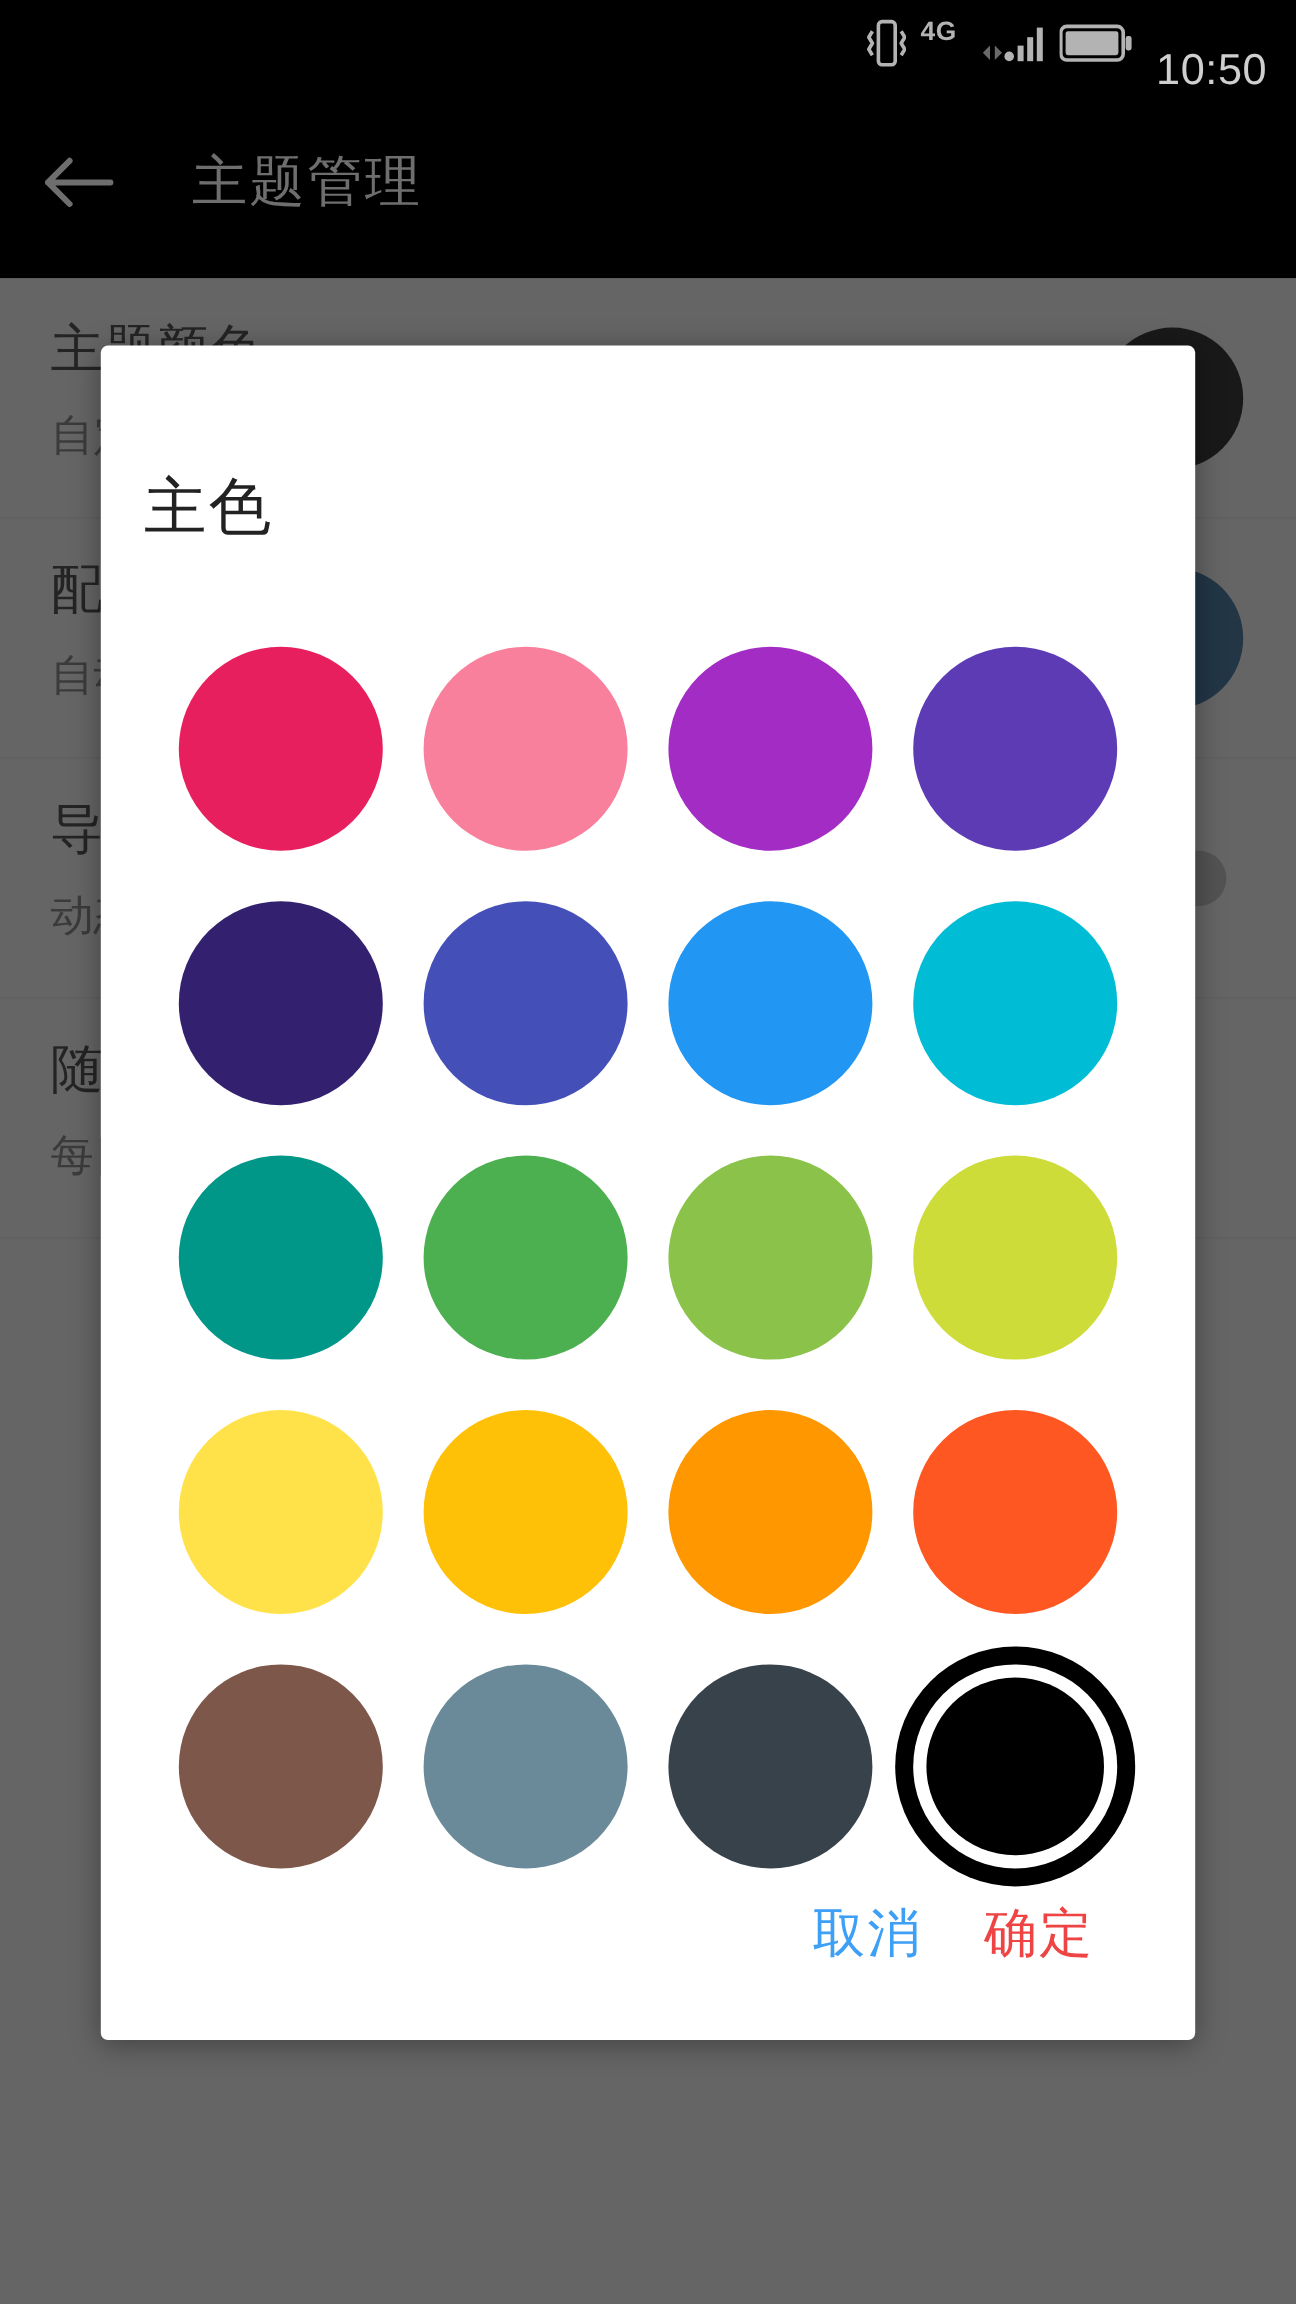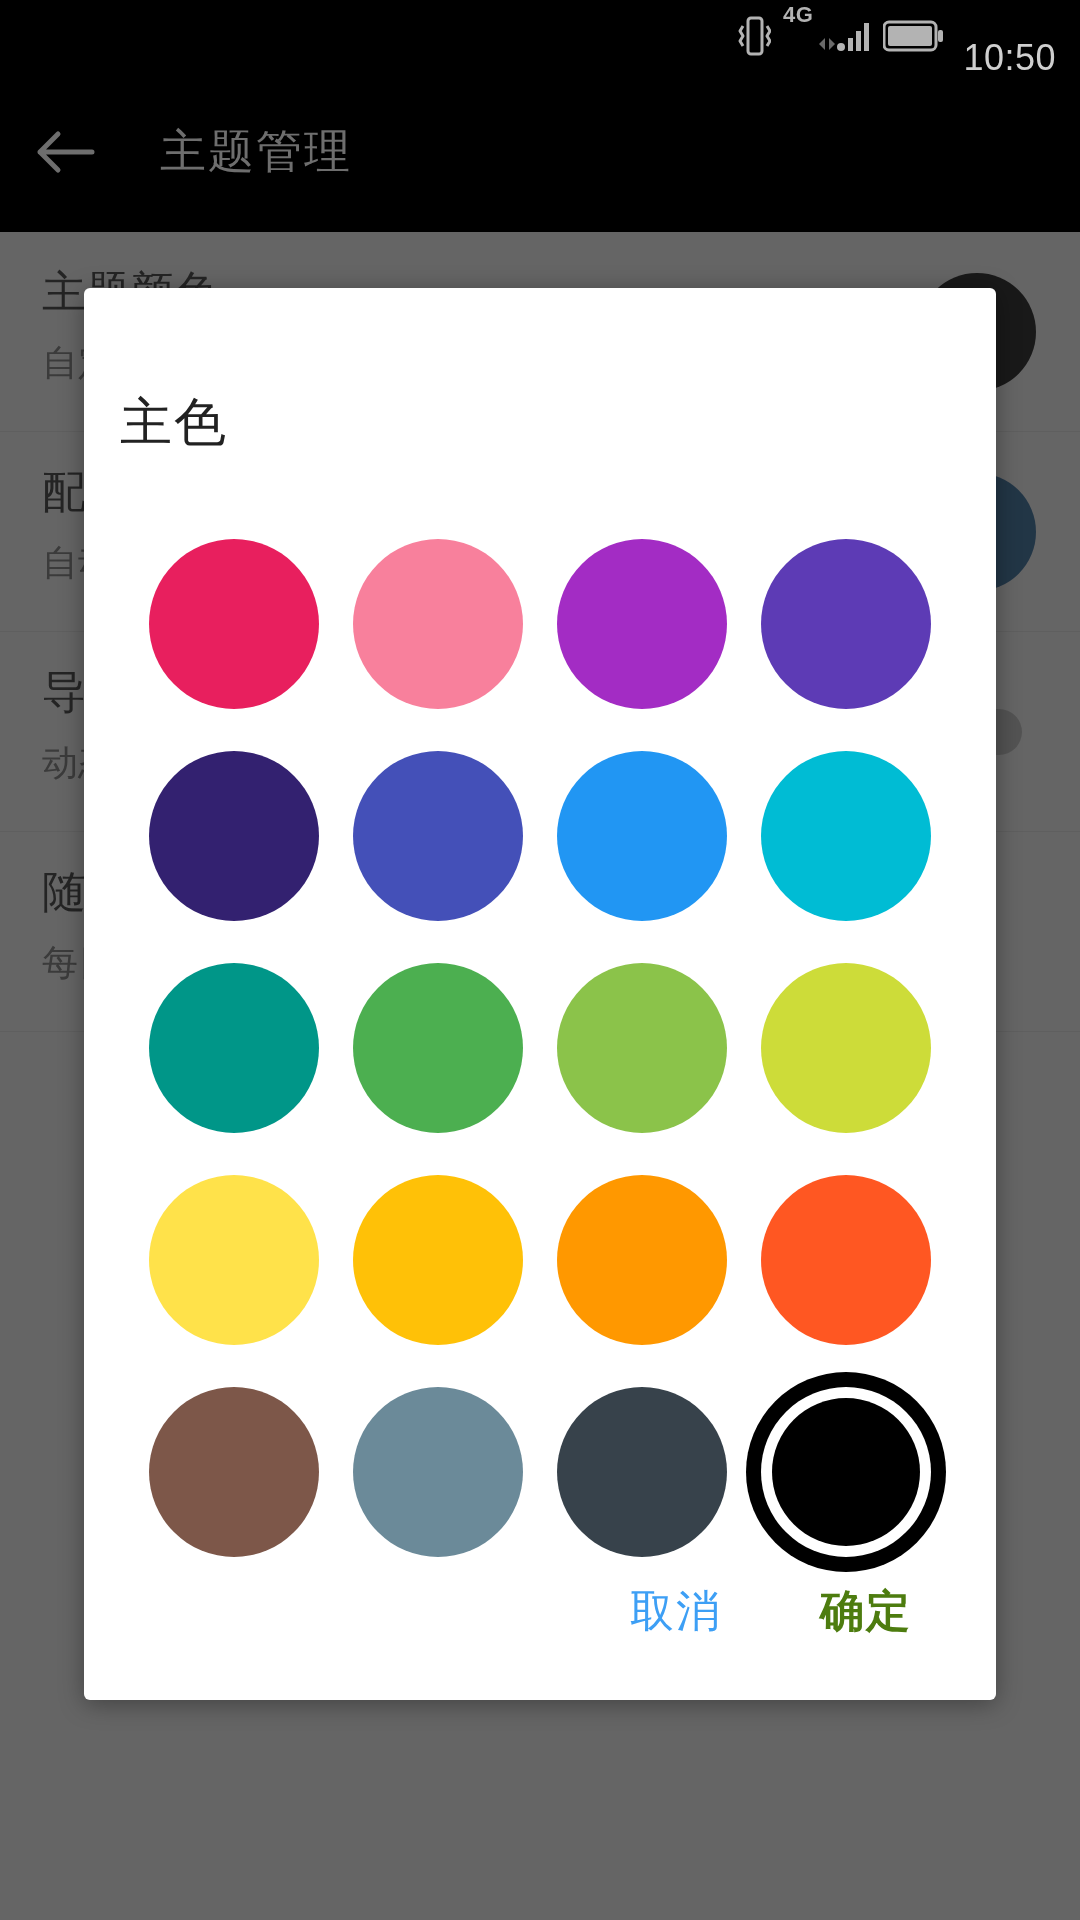--- a/index.html
+++ b/index.html
@@ -21,21 +21,21 @@
     display:flex; align-items:center; justify-content:flex-end;
     padding-right:24px; gap:12px;
   }
   .sb-icon { display:flex; align-items:center; }
   #vibrate-icon svg, #signal-icon svg, #battery-icon svg { display:block; }
   #net-type {
     font-size:22px; line-height:1; color:#b3b3b3; font-weight:600;
     letter-spacing:0.5px; position:relative; top:-10px;
   }
   #status-time { font-size:36px; color:#cfcfcf; letter-spacing:0.5px; margin-left:6px;margin-top:43px; }
-  #net-group { display:flex; align-items:flex-start; gap:2px; }
+  #net-group { display:flex; align-items:center; gap:18px; }
 
   
   #app-bar {
     position:absolute; top:72px; left:0; width:1080px; height:160px;
     background:#000; display:flex; align-items:center;
   }
   #back-button {
     width:130px; height:160px; display:flex; align-items:center; justify-content:center;
     cursor:pointer;
   }
@@ -99,21 +99,21 @@
     width:170px; height:170px; border-radius:50%;
     position:relative;
   }
   .swatch.selected {
     box-shadow:0 0 0 11px #fff, 0 0 0 26px #000;
     width:148px; height:148px;
   }
 
   #dialog-actions {
     margin-top:auto; display:flex; justify-content:flex-end;
-    align-items:center; gap:78px; padding:0 74px 54px 0;
+    align-items:center; gap:31px; padding:0 74px 54px 0;
   }
   .dialog-btn {
     font-size:44px; color:#3d9ff5; letter-spacing:2px;
     background:none; border:none; cursor:pointer; padding:14px 10px;
     font-family:inherit;
   }
 </style>
 </head>
 <body>
 
@@ -257,17 +257,17 @@
       <div class="swatch-cell">
           <span class="swatch" style="background: rgb(55, 66, 75);"></span>
         </div>
       <div class="swatch-cell">
           <span class="swatch selected" style="background: rgb(0, 0, 0);"></span>
         </div>
     </div>
 
     <div id="dialog-actions">
       <button class="dialog-btn" style="color: rgb(61, 159, 245);">取消</button>
-      <button class="dialog-btn" style="color: #4d7c0f; font-weight: bold;">确定</button>
+      <button class="dialog-btn" style="color: #ef4444;">确定</button>
     </div>
   </div>
 
 </div>
 
 </body></html>

